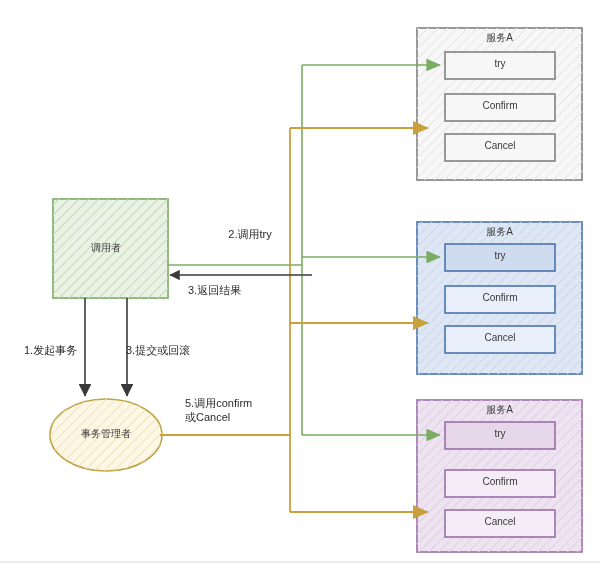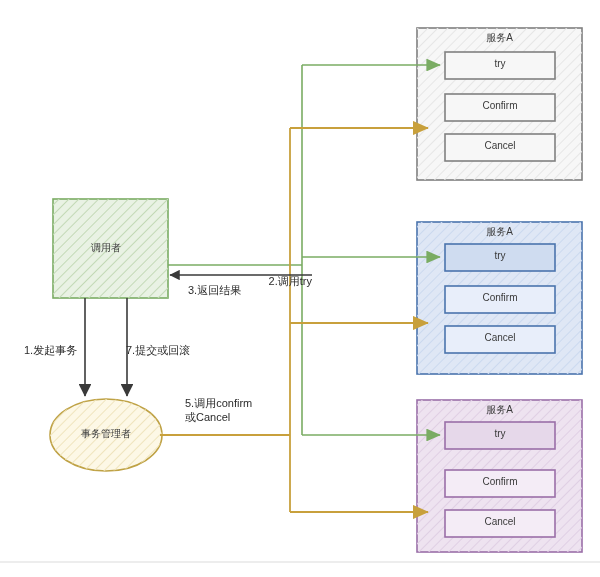--- a/index.html
+++ b/index.html
@@ -123,19 +123,19 @@
 
   <div class="node-label" style="left:417px;top:404px;width:165px;">服务A</div>
   <div class="node-label" style="left:445px;top:428px;width:110px;">try</div>
   <div class="node-label" style="left:445px;top:476px;width:110px;">Confirm</div>
   <div class="node-label" style="left:445px;top:516px;width:110px;">Cancel</div>
 
   <div class="node-label" style="left:53px;top:242px;width:106px;">调用者</div>
   <div class="node-label" style="left:50px;top:428px;width:112px;">事务管理者</div>
 
   <div class="edge-label" style="left:24px;top:343px;width:100px;text-align:left;">1.发起事务</div>
-  <div class="edge-label" style="left:202px;top:227px;width:110px;text-align:right;margin-top:47px;">2.调用try</div>
+  <div class="edge-label" style="left:195px;top:227px;width:110px;text-align:center;">2.调用try</div>
   <div class="edge-label" style="left:188px;top:283px;width:110px;text-align:left;">3.返回结果</div>
-  <div class="edge-label" style="left:126px;top:343px;width:120px;text-align:left;">7.提交或回滚</div>
+  <div class="edge-label" style="left:126px;top:343px;width:120px;text-align:left;">3.提交或回滚</div>
   <div class="edge-label" style="left:185px;top:396px;width:120px;">5.调用confirm
 或Cancel</div>
 
 </div>
 
 </body></html>

